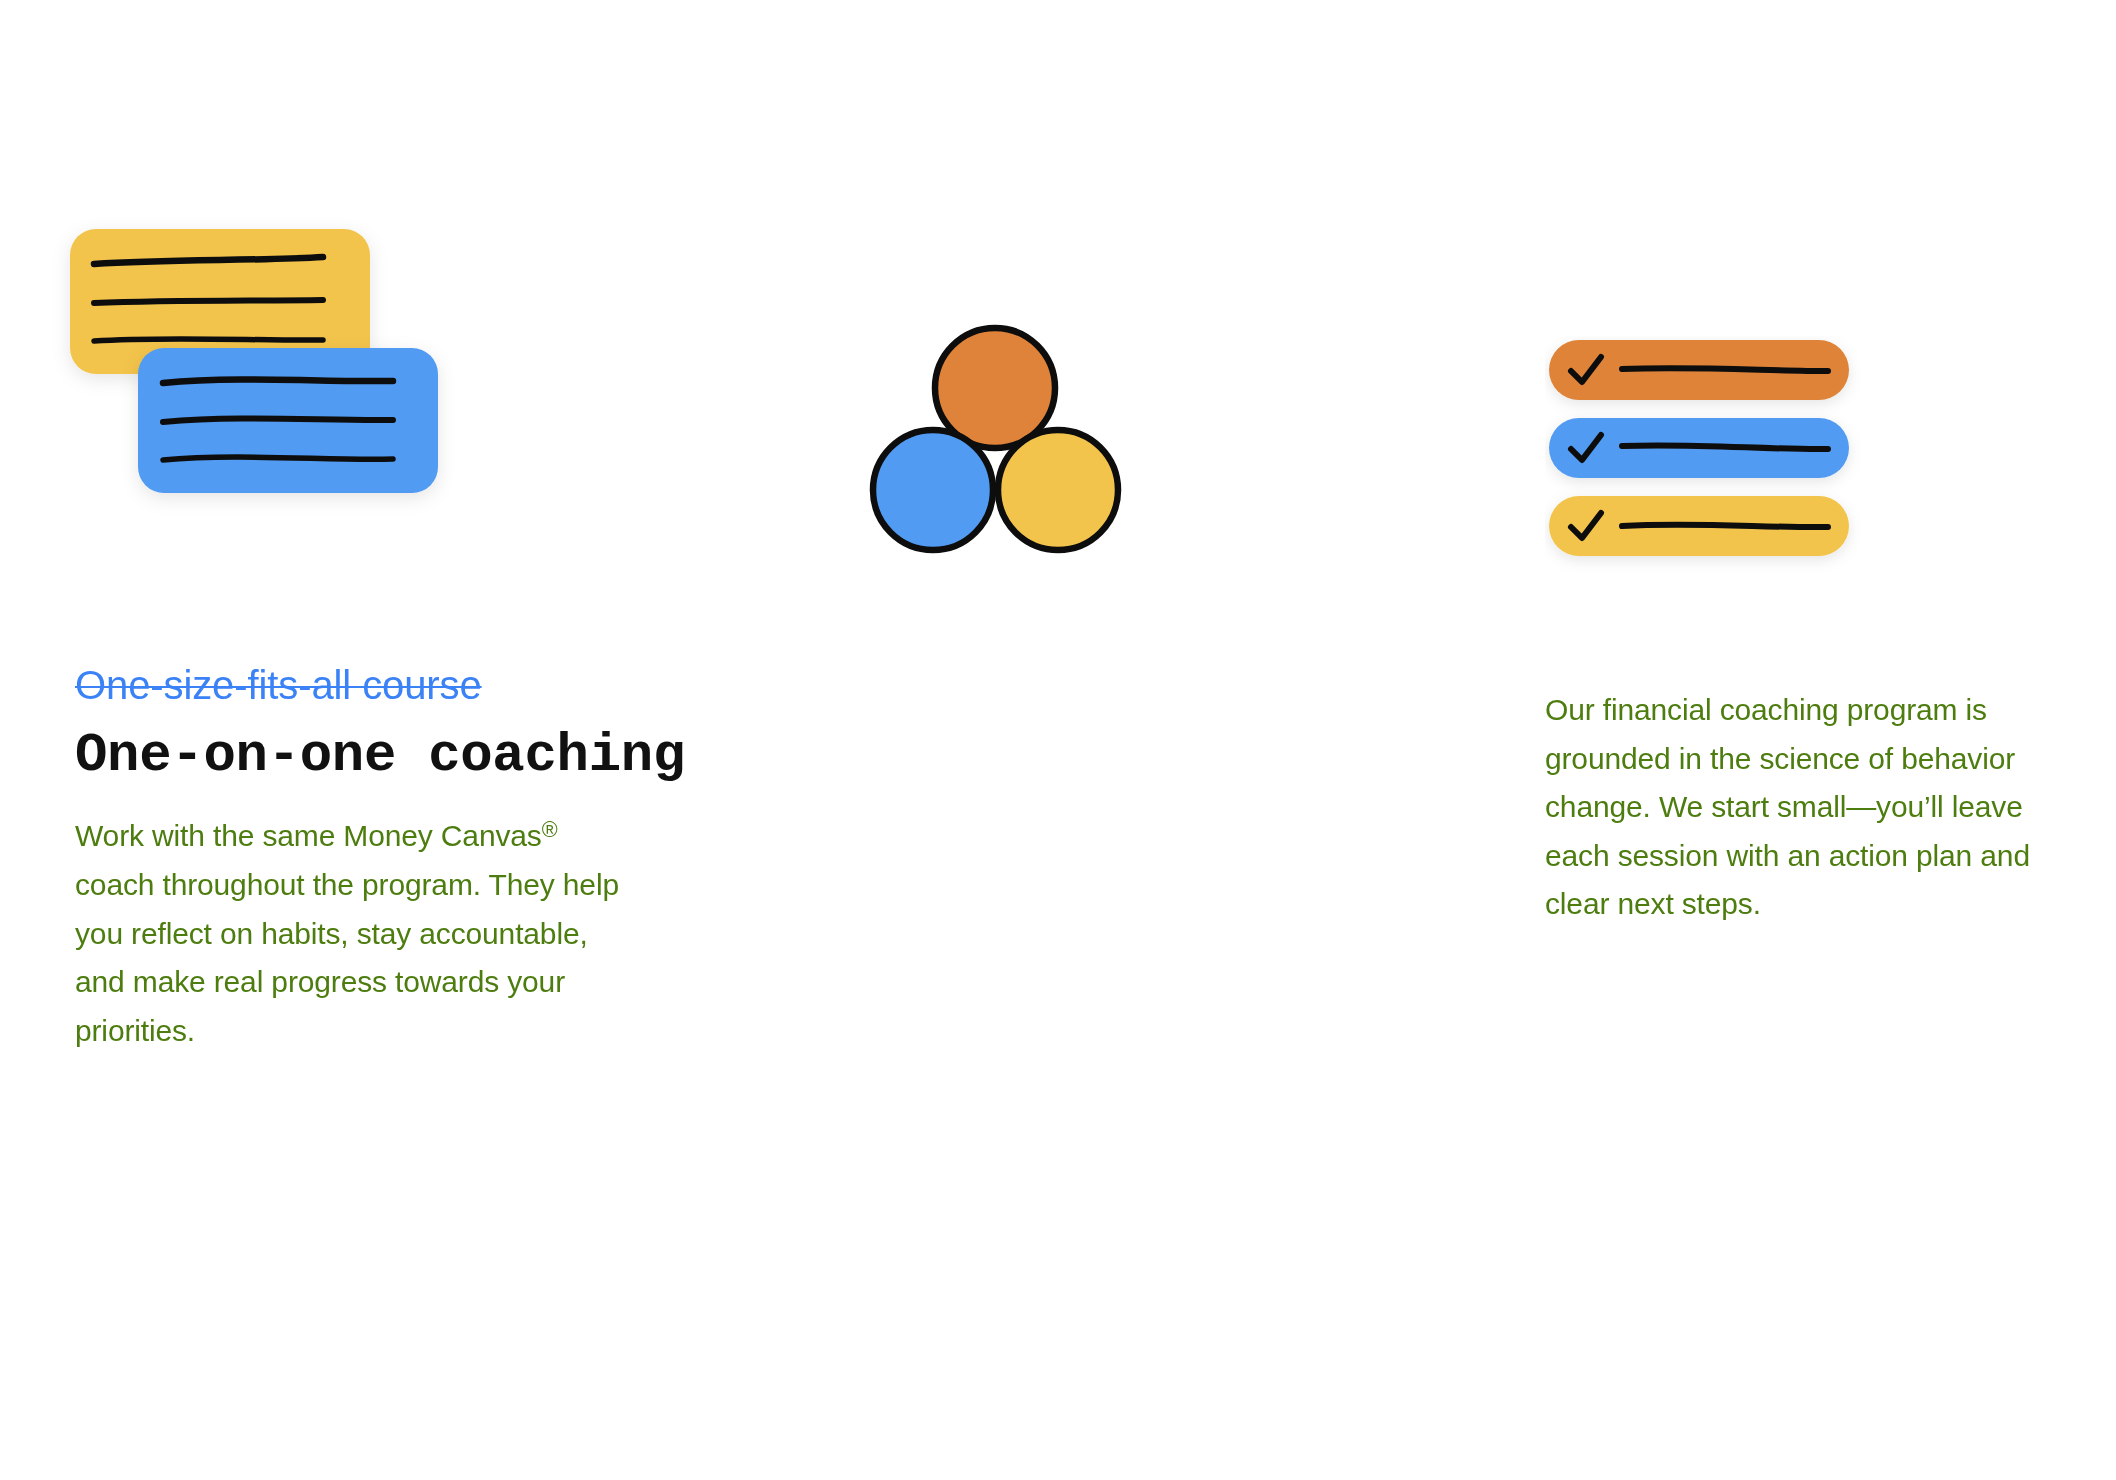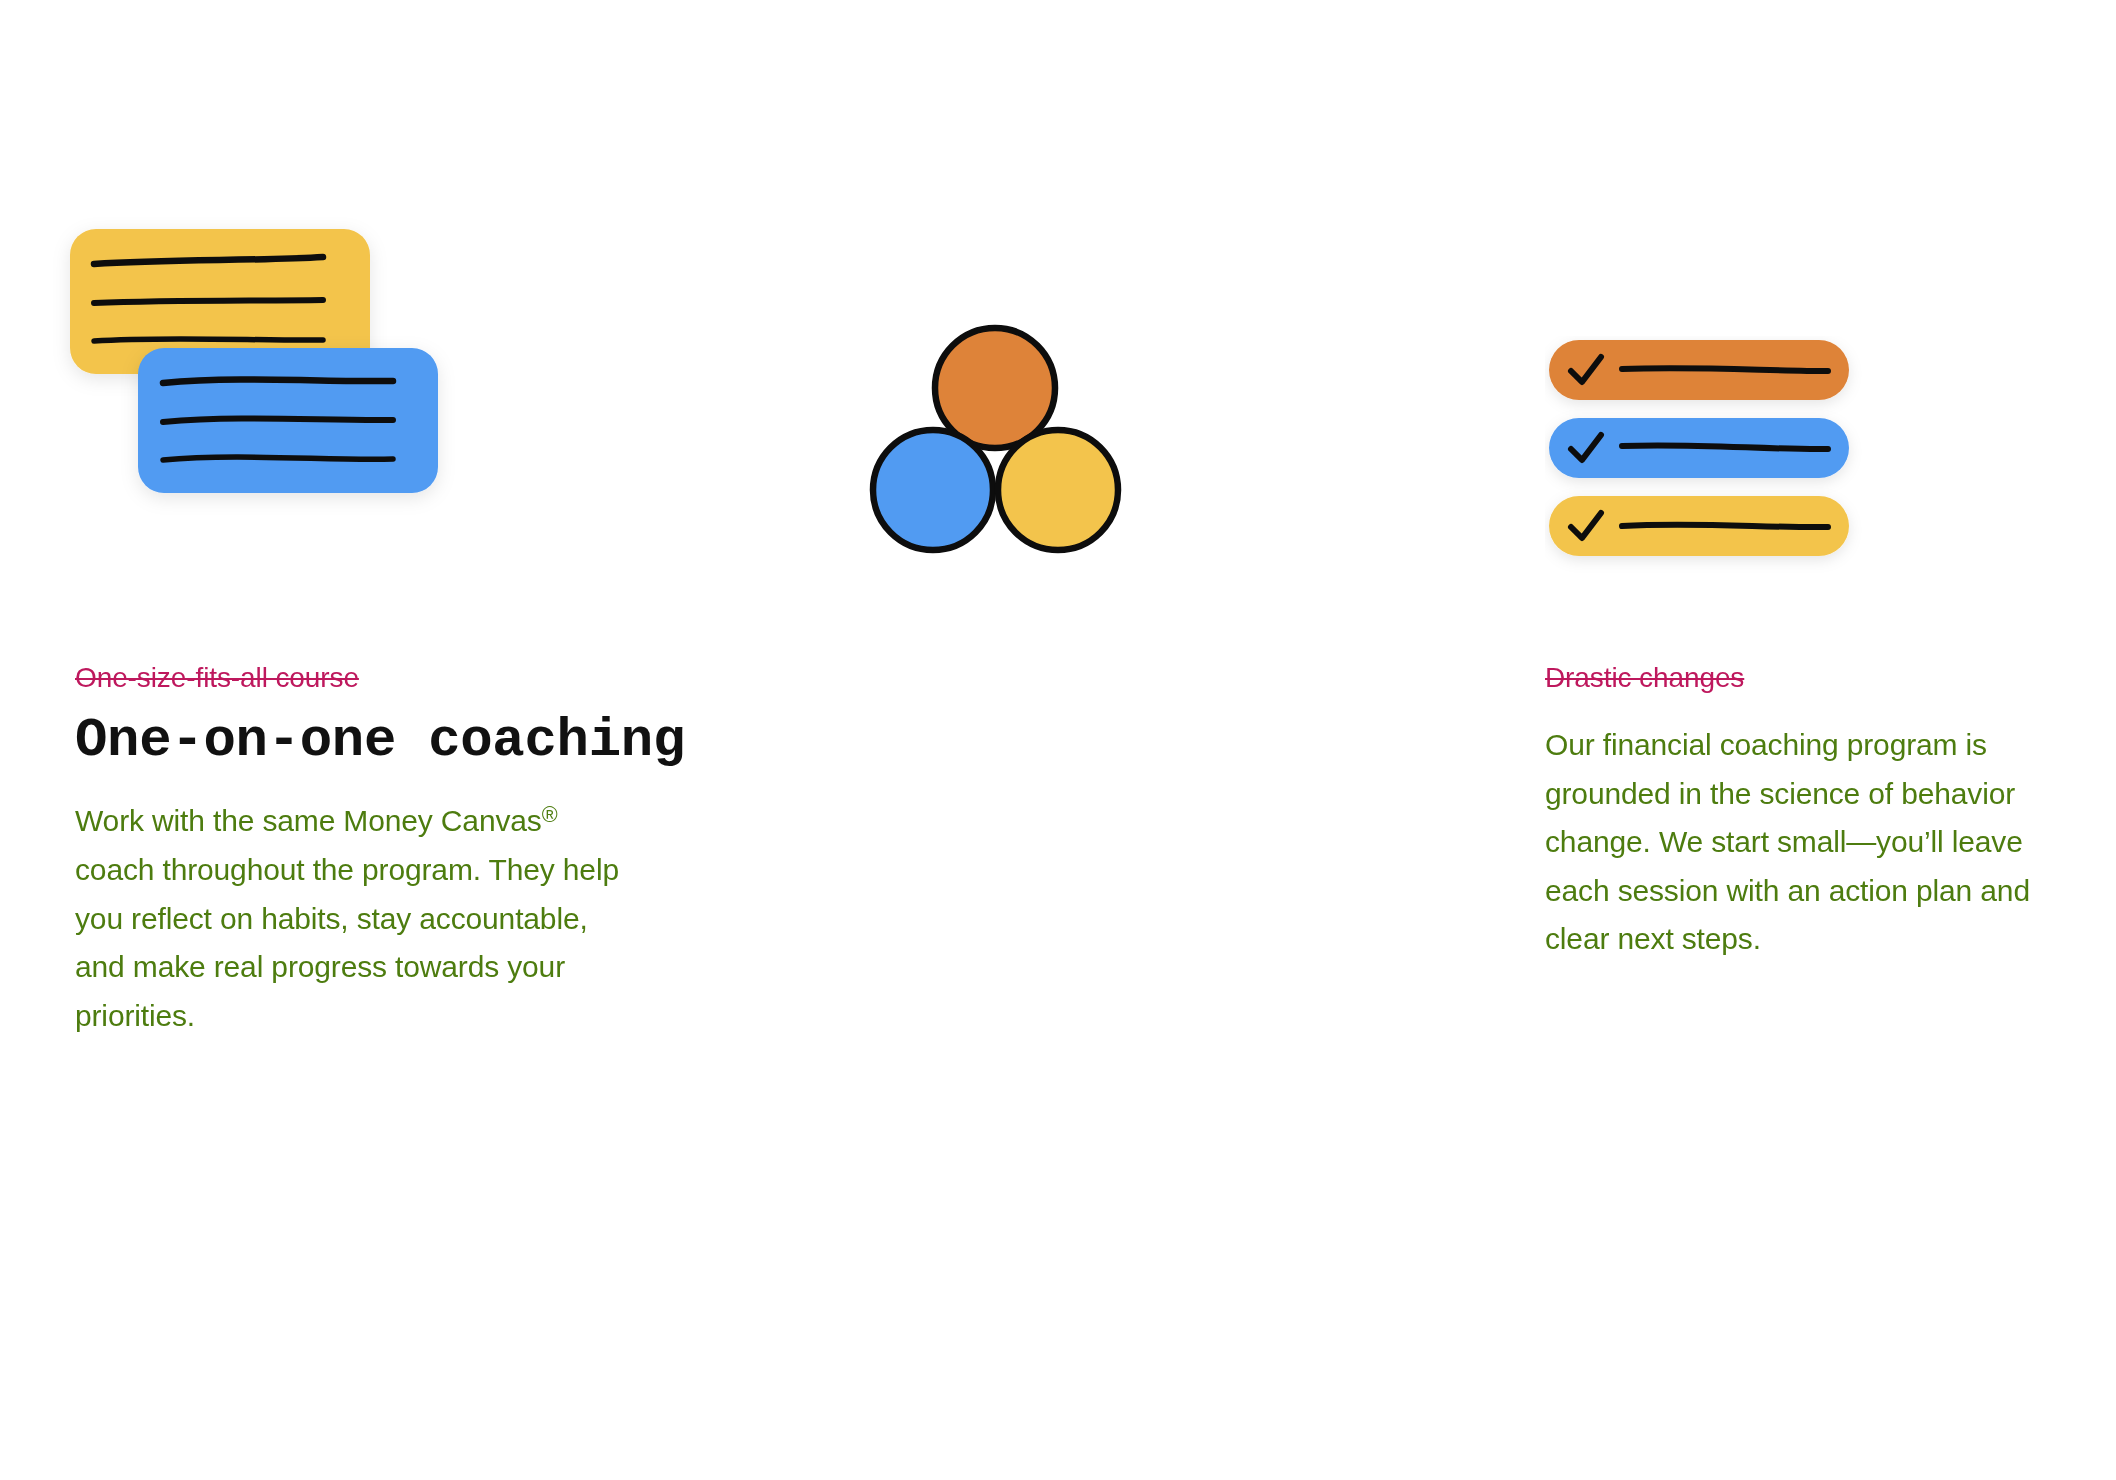--- a/index.html
+++ b/index.html
@@ -53,23 +53,23 @@
     width: 640px;
     height: 660px;
   }
 
   
   .text-block {
     position: relative;
   }
 
   .strike {
-    font-size: 28px;
+    font-size: 40px;
     line-height: 1.25;
-    color: #be185d;
+    color: #3b82f6;
     text-decoration: line-through;
     text-decoration-thickness: 2.2px;
     letter-spacing: -0.1px;
     white-space: nowrap;
   }
 
   .headline {
     font-family: Liberation Mono, monospace;
     font-size: 54px;
     line-height: 1.12;
@@ -160,19 +160,18 @@
       </div>
     </div>
 
     <div class="column col-2">
       <div class="icon-area"></div>
     </div>
 
     <div class="column col-3">
       <div class="icon-area"></div>
       <div class="text-block">
-        <div class="strike">Drastic changes</div>
         <p class="body-copy">Our financial coaching program is grounded in the science of behavior change. We start small—you’ll leave each session with an action plan and clear next steps.</p>
       </div>
     </div>
 
   </div>
 </div>
 
 </body></html>

